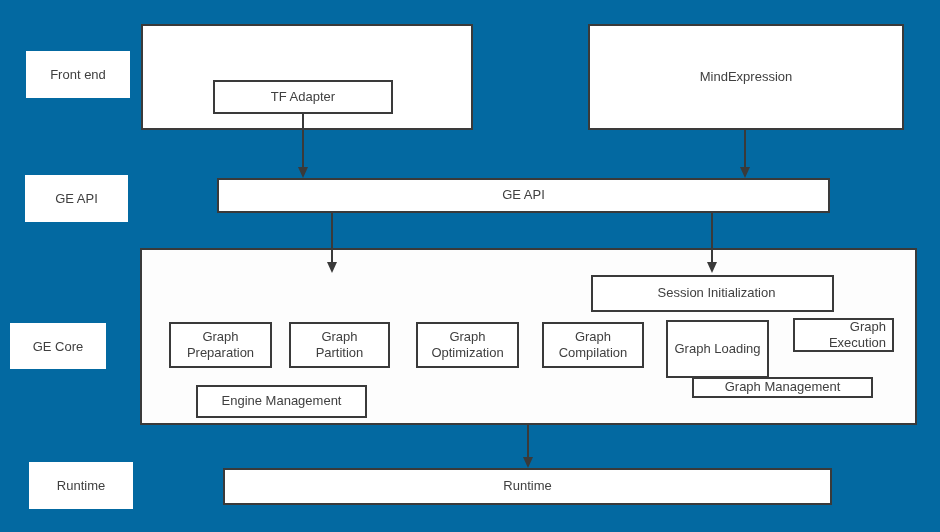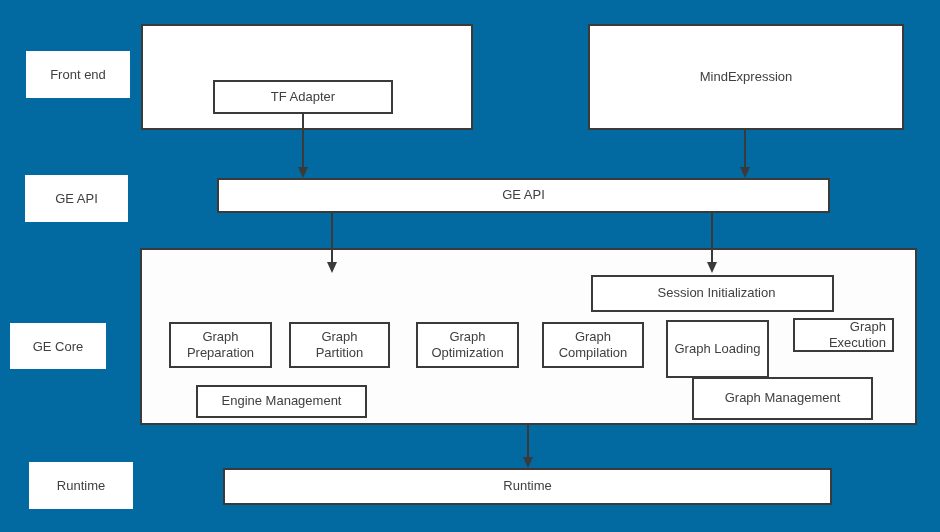--- a/index.html
+++ b/index.html
@@ -94,21 +94,21 @@
     <div class="box" style="left:449px; top:25px; width:243px; height:37px;padding-left:8px;">Session Initialization</div>
 
     <div class="box pad2" style="left:27px;  top:72px; width:103px; height:46px;">Graph Preparation</div>
     <div class="box pad2" style="left:147px; top:72px; width:101px; height:46px;">Graph Partition</div>
     <div class="box pad2" style="left:400px; top:72px; width:102px; height:46px;">Graph Compilation</div>
     <div class="box pad2" style="left:274px; top:72px; width:103px; height:46px;">Graph Optimization</div>
     <div class="box pad2" style="left:524px; top:70px; width:103px; height:58px;">Graph Loading</div>
     <div class="box pad2" style="left:651px; top:68px; width:101px; height:34px;text-align:right;">Graph Execution</div>
 
     <div class="box" style="left:54px;  top:127px; width:171px; height:33px;margin-top:8px;">Engine Management</div>
-    <div class="box" style="left:550px; top:127px; width:181px; height:43px;">Graph Management</div>
+    <div class="box" style="left:550px; top:127px; width:181px; height:21px;">Graph Management</div>
   </div>
 
   <div class="box" style="left:223px; top:468px; width:609px; height:37px;">Runtime</div>
 
   <div class="arrow" style="left:297px; top:113px; height:65px;">
     <div class="line"></div>
       <div class="head"></div>
   </div>
   <div class="arrow" style="left:739px; top:130px; height:48px;">
     <div class="line"></div>

